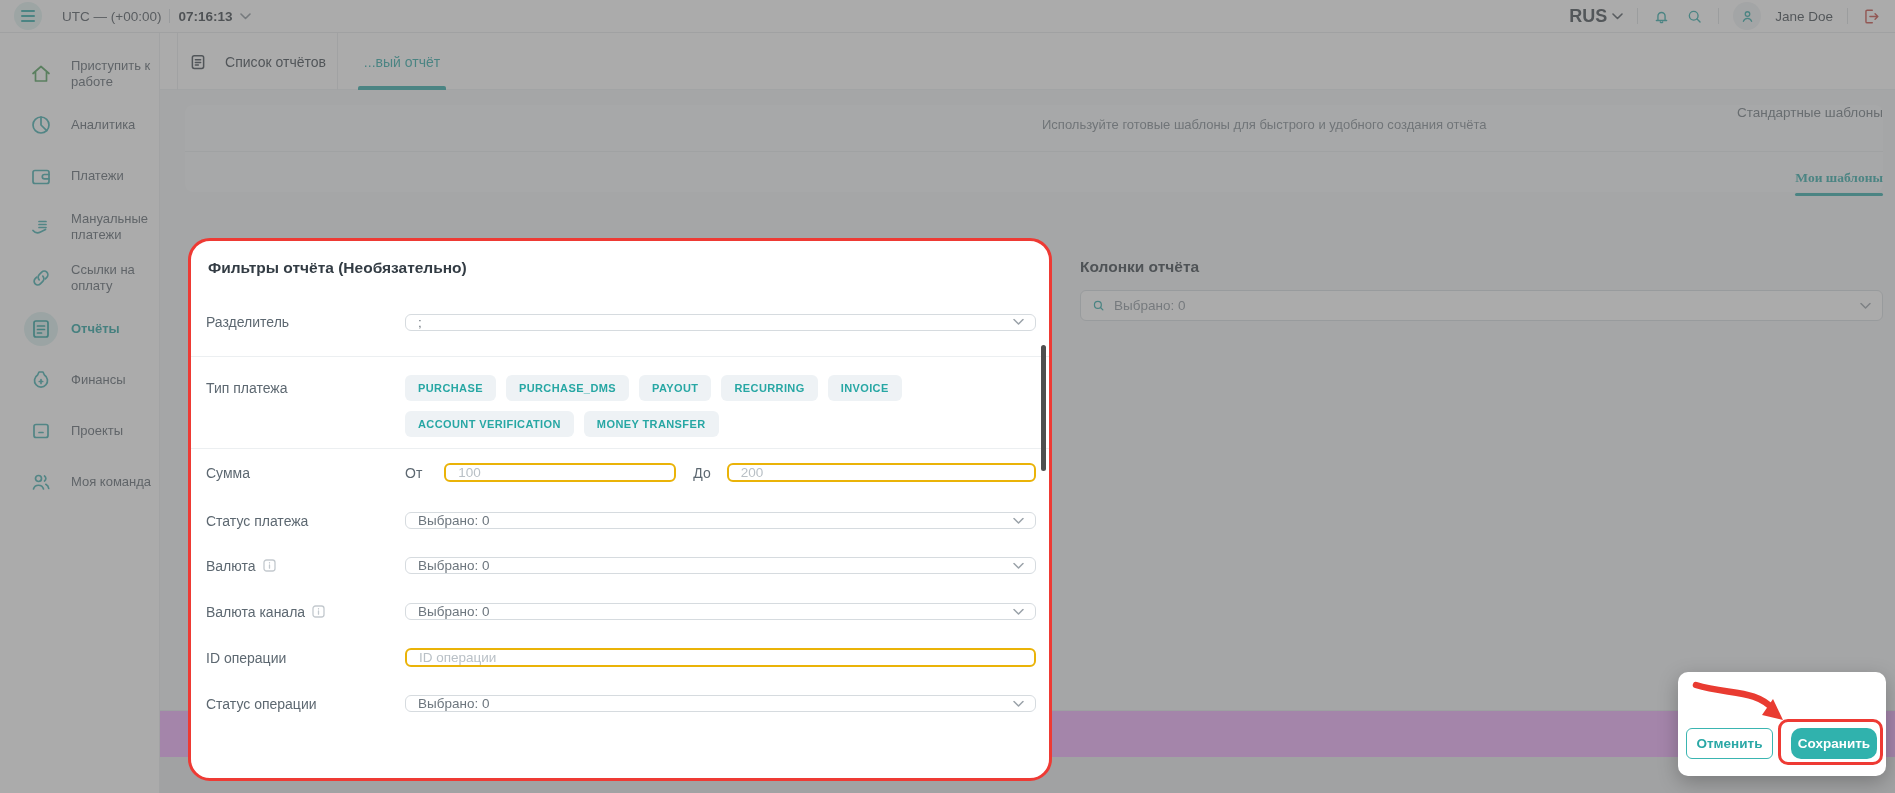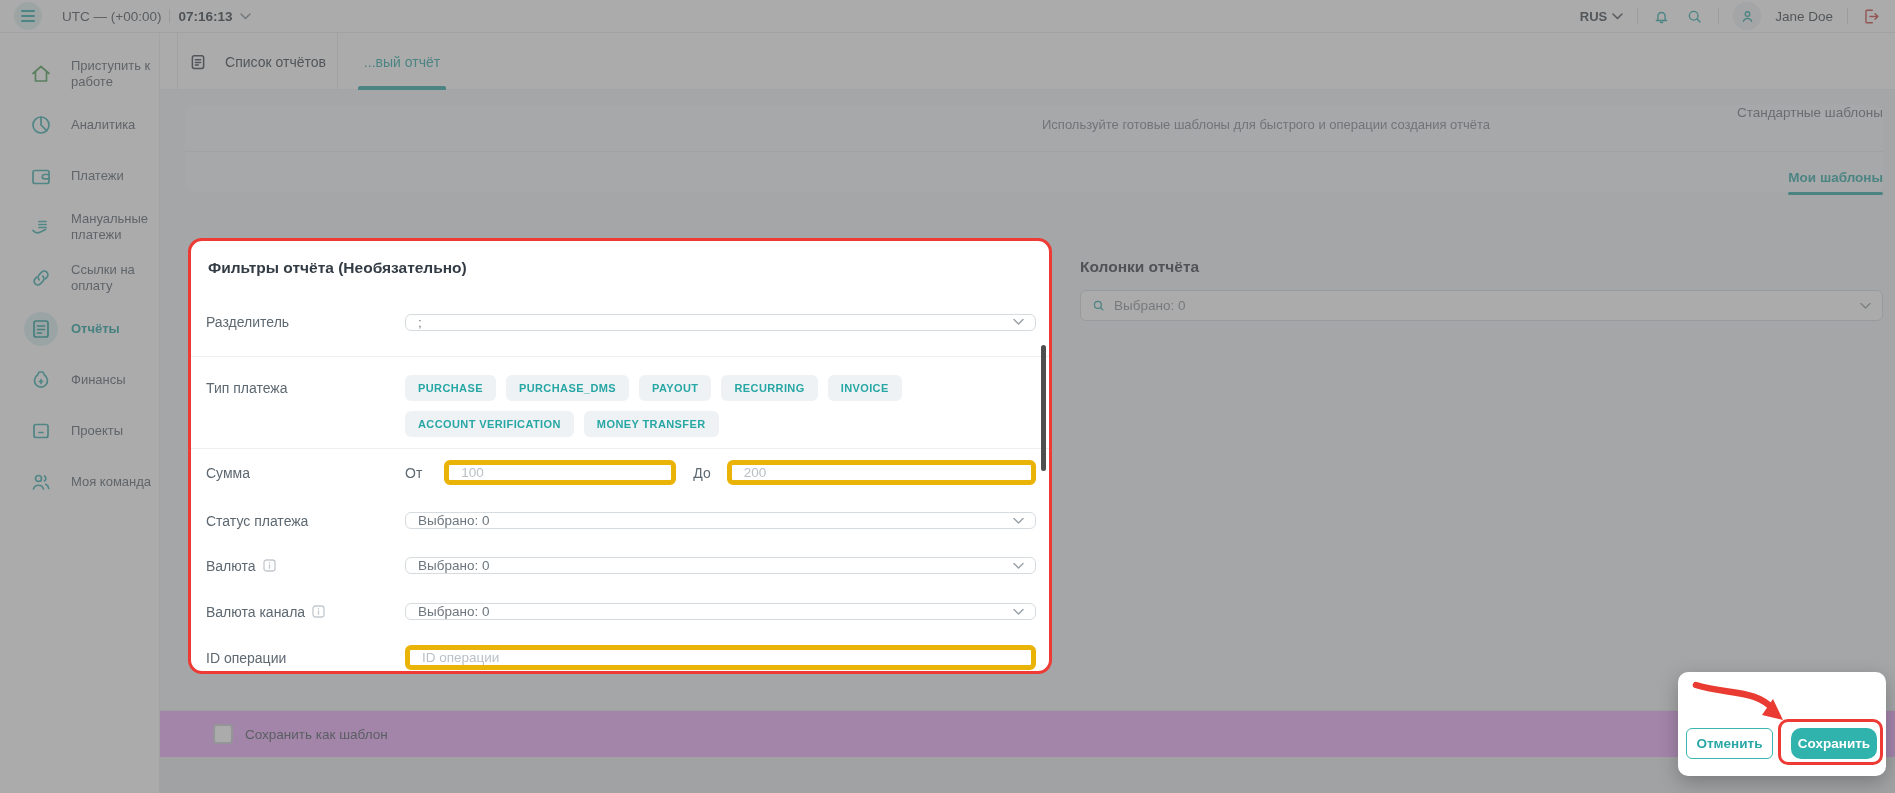--- a/index.html
+++ b/index.html
@@ -15,21 +15,21 @@
   .burger { width:28px; height:28px; border-radius:50%; background:#e0f1f0; display:flex; flex-direction:column;
             justify-content:center; align-items:center; gap:3px; cursor:pointer; }
   .burger i { display:block; width:14px; height:2px; background:#2ba9a6; border-radius:2px; }
   .tz-group { display:flex; align-items:center; gap:8px; margin-left:20px; }
   .tz-text { font-size:13.5px; color:#4a525a; }
   .tz-sep { width:1px; height:14px; background:#d8dcdf; }
   .tz-time { font-size:13.5px; font-weight:700; color:#333b42; }
   .spacer { flex:1; }
   .tb-right { display:flex; align-items:center; gap:14px; }
   .tb-sep { width:1px; height:16px; background:#dcdfe2; }
-  .lang { display:flex; align-items:center; gap:5px; font-size:13px; color:#3d454c; font-weight:600; cursor:pointer; }
+  .lang { display:flex; align-items:center; gap:5px; font-size:18px; color:#3d454c; font-weight:600; cursor:pointer; }
   .tb-icon { color:#2ba9a6; cursor:pointer; }
   .avatar { width:28px; height:28px; border-radius:50%; background:#eef1f3; display:flex; align-items:center; justify-content:center; color:#2ba9a6; }
   .username { font-size:13.5px; color:#3d454c; }
   .logout { color:#c7463f; cursor:pointer; }
   .chev { color:#8a939b; }
 
   
   .sidebar { position:absolute; left:0; top:33px; width:160px; height:760px; background:#fff;
              border-right:1px solid #eaedef; padding:24px 0 0 24px; z-index:1; }
   .side-item { display:flex; align-items:center; gap:13px; margin-bottom:17px; cursor:pointer; min-height:24px; }
@@ -48,41 +48,41 @@
   .tab1 .ticon { color:#39424a; }
   .tab2 { position:absolute; left:178px; top:0; width:128px; height:57px; display:flex; align-items:center; justify-content:center;
           font-size:14px; color:#2ba9a6; cursor:pointer; }
   .tab2::after { content:""; position:absolute; left:20px; right:20px; bottom:0; height:4px; background:#2ba9a6; border-radius:2px 2px 0 0; }
 
   
   .tpl-panel { position:absolute; left:185px; top:105px; width:1698px; height:87px; background:#f7f9fa;
                border-radius:8px; z-index:1; }
   .tpl-tabs { display:flex; align-items:flex-end; gap:40px; height:47px; padding:0 0 0 24px; border-bottom:1px solid #e7ebee;flex-direction:column; }
   .tpl-tab { position:relative; font-size:13.5px; color:#6b757d; padding-bottom:10px; cursor:pointer; }
-  .tpl-tab.active { color:#2ba9a6; font-weight:600; }
+  .tpl-tab.active { color:#2ba9a6; font-weight:600;font-family:Liberation Serif, serif; }
   .tpl-tab.active::after { content:""; position:absolute; left:0; right:0; bottom:0; height:3px; background:#2ba9a6; border-radius:2px; }
   .tpl-hint { position:absolute; left:857px; top:12px; font-size:13px; color:#7c868e; }
 
   
   .overlay { position:absolute; inset:0; background:rgba(102,102,102,0.55); z-index:50; }
 
   
-  .filters { position:absolute; left:188px; top:238px; width:864px; height:436px; background:#fff;
-             border:3px solid #ee3a34; border-radius:14px; overflow:hidden; z-index:60; }
+  .filters { position:absolute; left:188px; top:238px; width:864px; height:543px; background:#fff;
+             border:3px solid #ee3a34; border-radius:22px; overflow:hidden; z-index:60; }
   .f-inner { position:relative; width:858px; height:462px; }
   .f-title { position:absolute; left:17px; top:18px; font-size:15.5px; font-weight:700; color:#333c44; }
   .frow { position:absolute; left:15px; width:830px; display:flex; align-items:center; }
   .flabel { width:199px; flex:0 0 199px; font-size:14px; color:#5d6871; display:flex; align-items:center; gap:7px; }
   .ffield { flex:1; display:flex; align-items:center; }
   .fdivider { position:absolute; left:0; width:858px; height:1px; background:#eceff1; }
 
   .select { position:relative; flex:1; height:100%; background:#fff; border:1px solid #d6dbdf; border-radius:6px;
             display:flex; align-items:center; padding:0 30px 0 12px; font-size:13.5px; color:#6d767e; cursor:pointer; }
   .select .sel-chev { position:absolute; right:11px; top:50%; transform:translateY(-50%); color:#9aa2a9; }
-  .tinput { height:100%; width:100%; border:5px solid #eab308; border-radius:6px; padding:0 12px; font-size:13.5px;
+  .tinput { height:100%; width:100%; border:2px solid #eab308; border-radius:6px; padding:0 12px; font-size:13.5px;
             color:#b91c1c; font-family:"Liberation Sans", sans-serif; outline:none; background:#fff; }
   .tinput::placeholder { color:#b9c0c6; }
 
   .chips { display:flex; gap:10px; }
   .chip { display:inline-flex; align-items:center; padding:7px 13px; background:#eef2f5; border-radius:6px;
           color:#27a7a4; font-size:11px; font-weight:700; letter-spacing:.4px; cursor:pointer; white-space:nowrap; }
 
   .amount-word { font-size:14px; color:#5d6871; }
   .amt-from { width:232px; margin-left:22px; height:100%; }
   .amt-to { flex:1; margin-left:16px; height:100%; }
@@ -273,21 +273,21 @@
     <div class="tab2">
       <span>...вый отчёт</span>
     </div>
   </div>
 
   <div class="tpl-panel">
     <div class="tpl-tabs">
       <span class="tpl-tab">Стандартные шаблоны</span>
       <span class="tpl-tab active">Мои шаблоны</span>
     </div>
-    <div class="tpl-hint">Используйте готовые шаблоны для быстрого и операции создания отчёта</div>
+    <div class="tpl-hint">Используйте готовые шаблоны для быстрого и удобного создания отчёта</div>
   </div>
 
   <div class="columns-title">Колонки отчёта</div>
   <div class="columns-select">
     <span class="search-ic">
       <svg width="15" height="15" viewBox="0 0 24 24" fill="none" stroke="currentColor" stroke-width="2" stroke-linecap="round">
         <circle cx="11" cy="11" r="5.5"></circle>
           <path d="M15.2 15.2 19 19"></path>
         </svg>
     </span>

